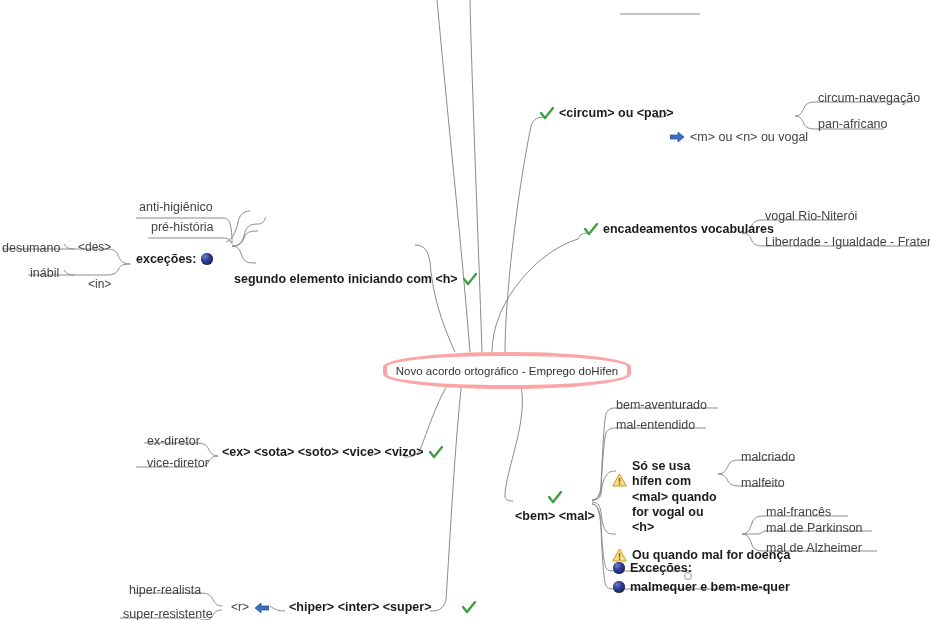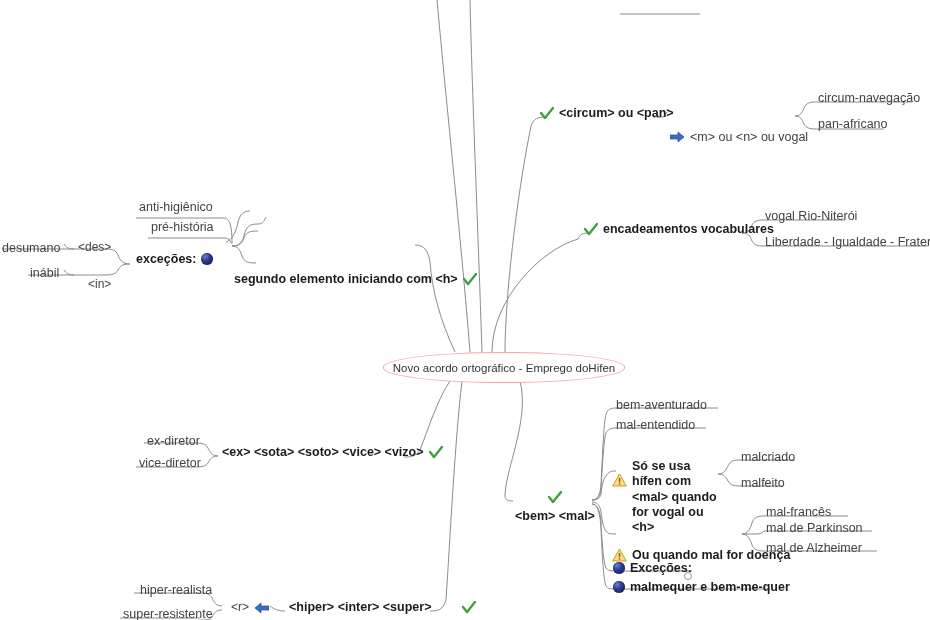--- a/index.html
+++ b/index.html
@@ -26,21 +26,21 @@
   .node .txt{display:block;}
   .leaf{font-size:12.5px;color:#434343;}
   .bold{font-weight:bold;font-size:12.5px;color:#1c1c1c;}
   .multi{white-space:normal;line-height:1.22;margin-top:16px;}
 
   
   #root{
     position:absolute;
     left:383px;top:352px;
     width:240px;height:29px;
-    border:1px solid #fca5a5;
+    border:4px solid #fca5a5;
     border-radius:120px/15px;
     background:#ffffff;
     display:flex;align-items:center;justify-content:center;
     font-size:11.5px;color:#343434;
   }
 
   
   .ico{display:inline-block;vertical-align:middle;flex:0 0 auto;}
   .check{width:14px;height:13px;}
   .arrow{width:15px;height:12px;}
@@ -227,41 +227,41 @@
     <span class="txt">&lt;ex&gt; &lt;sota&gt; &lt;soto&gt; &lt;vice&gt; &lt;vizo&gt;</span>
     <span class="ico check">
       <svg viewBox="0 0 14 13" width="14" height="13">
           <path d="M1,6 L5,11 L13,1" fill="none" stroke="#3fa03f" stroke-width="2.4" stroke-linecap="round" stroke-linejoin="round"></path>
         </svg>
     </span>
   </div>
   <div class="node leaf" style="left:147px;top:434px;">
     <span class="txt">ex-diretor</span>
   </div>
-  <div class="node leaf" style="left:139px;top:456px;">
+  <div class="node leaf" style="left:147px;top:456px;">
     <span class="txt">vice-diretor</span>
   </div>
 
   <div class="node bold" style="left:289px;top:600px;gap:31px;">
     <span class="txt">&lt;hiper&gt; &lt;inter&gt; &lt;super&gt;</span>
     <span class="ico check">
       <svg viewBox="0 0 14 13" width="14" height="13">
           <path d="M1,6 L5,11 L13,1" fill="none" stroke="#3fa03f" stroke-width="2.4" stroke-linecap="round" stroke-linejoin="round"></path>
         </svg>
     </span>
   </div>
   <div class="node leaf" style="left:231px;top:601px;font-size:12px;">
     <span class="txt">&lt;r&gt;</span>
     <span class="ico arrow">
       <svg viewBox="0 0 15 12" width="15" height="12">
           <path d="M15,4 L7,4 L7,1 L1,6 L7,11 L7,8 L15,8 Z" fill="#3a6fc4" stroke="#24498c" stroke-width="0.7" stroke-linejoin="round"></path>
         </svg>
     </span>
   </div>
-  <div class="node leaf" style="left:140px;top:583px;text-align:right;">
+  <div class="node leaf" style="left:129px;top:583px;text-align:right;">
     <span class="txt">hiper-realista</span>
   </div>
   <div class="node leaf" style="left:123px;top:607px;">
     <span class="txt">super-resistente</span>
   </div>
 
   <div class="node bold" style="left:515px;top:491px;flex-direction:column;">
     <span class="ico check">
       <svg viewBox="0 0 14 13" width="14" height="13">
           <path d="M1,6 L5,11 L13,1" fill="none" stroke="#3fa03f" stroke-width="2.4" stroke-linecap="round" stroke-linejoin="round"></path>

